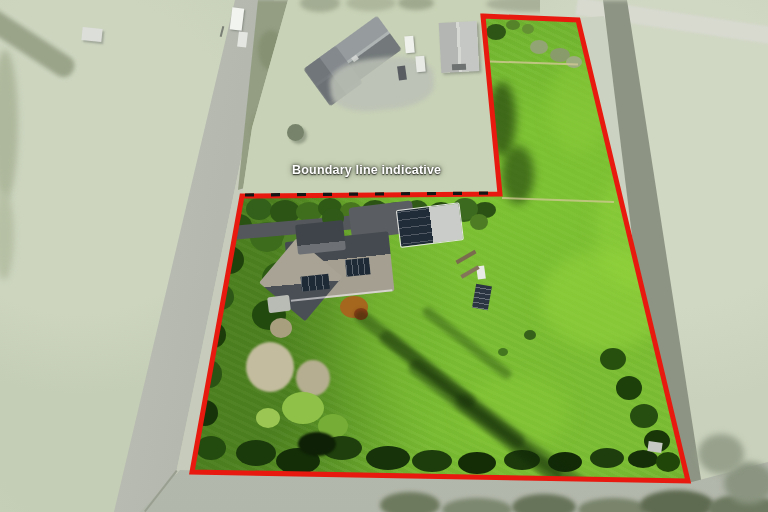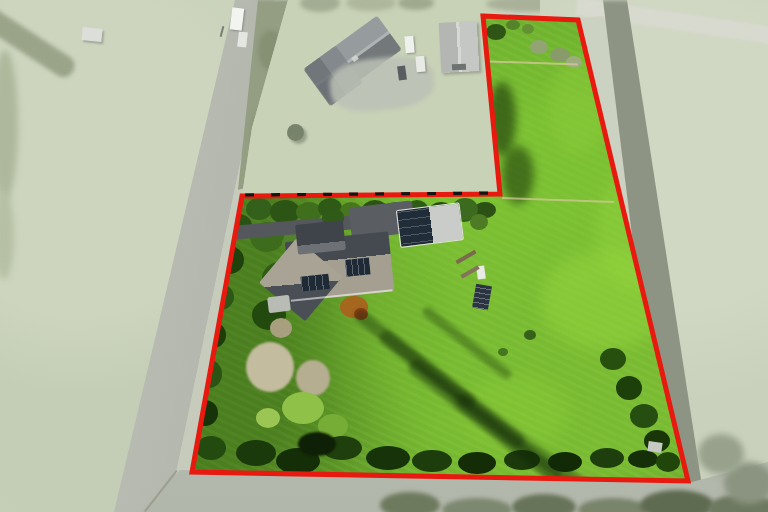--- a/index.html
+++ b/index.html
@@ -213,13 +213,14 @@
     <div class="a" style="left:455px;top:255px;width:22px;height:4px;background:#7a6a4e;transform:rotate(-30deg);"></div>
     <div class="a" style="left:460px;top:270px;width:20px;height:4px;background:#84745a;transform:rotate(-30deg);"></div>
     <div class="a" style="left:648px;top:442px;width:14px;height:10px;background:#c7cac4;transform:rotate(8deg);"></div>
   </div>
 
   <svg class="bnd" width="768" height="512" viewBox="0 0 768 512">
     <polygon points="483,16 578,20 688,481 192,472 242,196 500,194" fill="none" stroke="#e8190f" stroke-width="5" stroke-linejoin="miter"></polygon>
     <line x1="245" y1="195" x2="499" y2="193" stroke="#141414" stroke-width="3.2" stroke-dasharray="9 17"></line>
   </svg>
 
+  <div class="label">Boundary line indicative</div>
 </div>
 
 </body></html>

